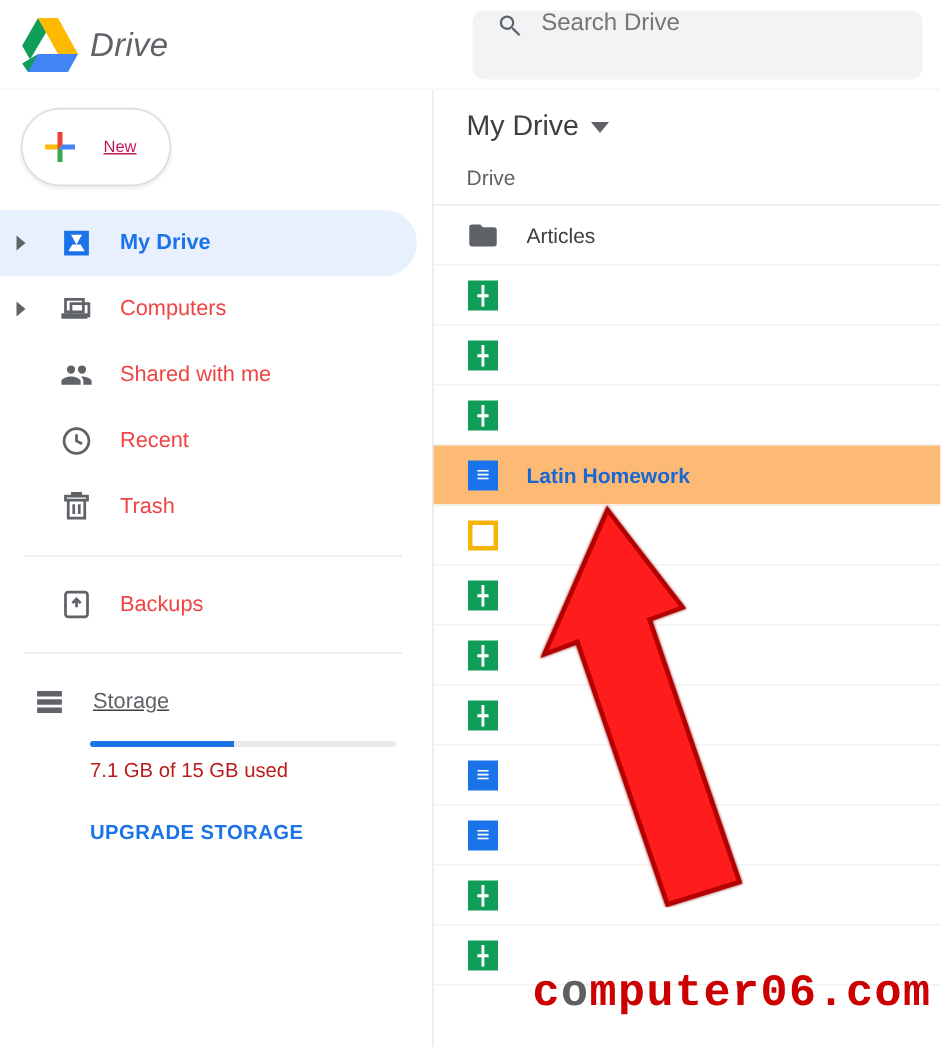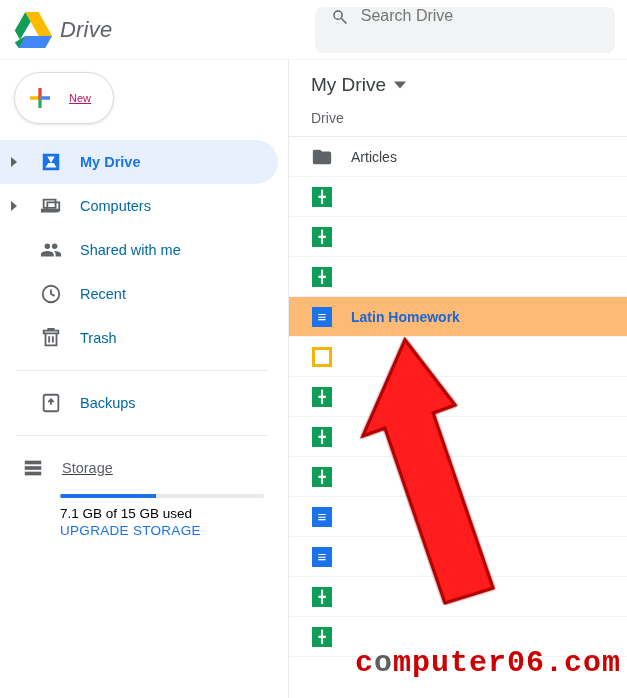--- a/index.html
+++ b/index.html
@@ -41,40 +41,40 @@
     background:#fff; height:52px; padding:0 22px 0 10px;
     box-shadow: 0 1px 3px rgba(60,64,67,.15);
     cursor:pointer;
   }
   .new-btn svg { width:30px; height:30px; }
   .new-btn span { font-size:11px; font-weight:500; color:#be185d;text-decoration:underline; }
   .nav { display:flex; flex-direction:column; }
   .nav-item {
     display:flex; align-items:center;
     height:44px; padding: 0 12px 0 6px;
-    gap:18px; color:#0369a1; font-size:14.5px;
+    gap:18px; color:#ef4444; font-size:14.5px;
     cursor:pointer;
     border-radius: 0 22px 22px 0;
     margin-right:10px;
   }
   .nav-item.selected {
     background:#e8f0fe; color:#1a73e8; font-weight:600;
   }
   .nav-item .expand { width:16px; display:flex; justify-content:center; }
   .nav-item svg.ico { width:22px; height:22px; flex-shrink:0; fill:#5f6368; }
   .nav-item.selected svg.ico { fill:#1a73e8; }
   .expand svg { width:10px; height:10px; fill:#5f6368; }
   .divider { height:1px; background:#e8eaed; margin:10px 20px 10px 16px; }
   .storage-row { display:flex; align-items:center; gap:18px; padding: 0 12px 0 22px; height:44px; cursor:pointer;text-decoration:underline;}
   .storage-row svg { width:22px; height:22px; fill:#5f6368; }
   .storage-row span { font-size:14.5px; color:#5f6368; }
   .storage-bar { margin: 4px 24px 8px 60px; height:4px; background:#e8eaed; border-radius:2px; overflow:hidden; }
   .storage-bar i { display:block; height:100%; background:#1a73e8; }
-  .storage-text { margin-left:60px; font-size:13.5px; color:#000000; }
-  .upgrade { margin:2px 0 0 60px; font-size:13.5px; font-weight:400; color:#1a73e8; letter-spacing:.3px; cursor:pointer; }
+  .storage-text { margin-left:60px; font-size:13.5px; color:#b91c1c; }
+  .upgrade { margin:26px 0 0 60px; font-size:13.5px; font-weight:700; color:#1a73e8; letter-spacing:.3px; cursor:pointer; }
 
   
   .main { position:absolute; left:288px; top:60px; right:0; bottom:0; border-left:1px solid #e8eaed; }
   .toolbar { display:flex; align-items:center; gap:8px; padding:14px 22px; }
   .toolbar-title { font-size:19px; color:#3c4043; }
   .toolbar svg { width:12px; height:12px; fill:#5f6368; }
   .col-header { padding: 0 22px 10px; font-size:14px; color:#5f6368; font-weight:500; border-bottom:1px solid #e8eaed; }
   .file-list { display:flex; flex-direction:column;text-align:right; }
   .file-row { display:flex; align-items:center; gap:18px; height:40px; padding:0 22px; border-bottom:1px solid #f1f3f4; cursor:pointer; }
   .file-row.selected { background:#fdba74; color:#1967d2; font-weight:700; }

